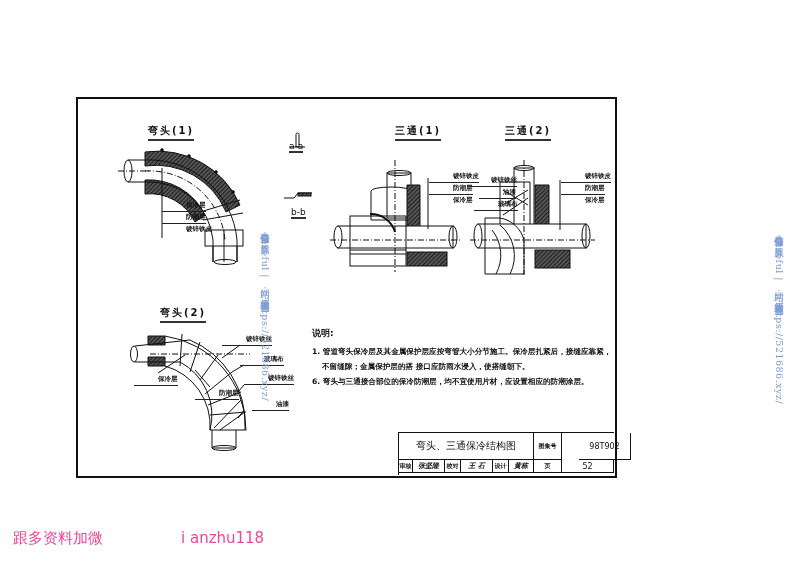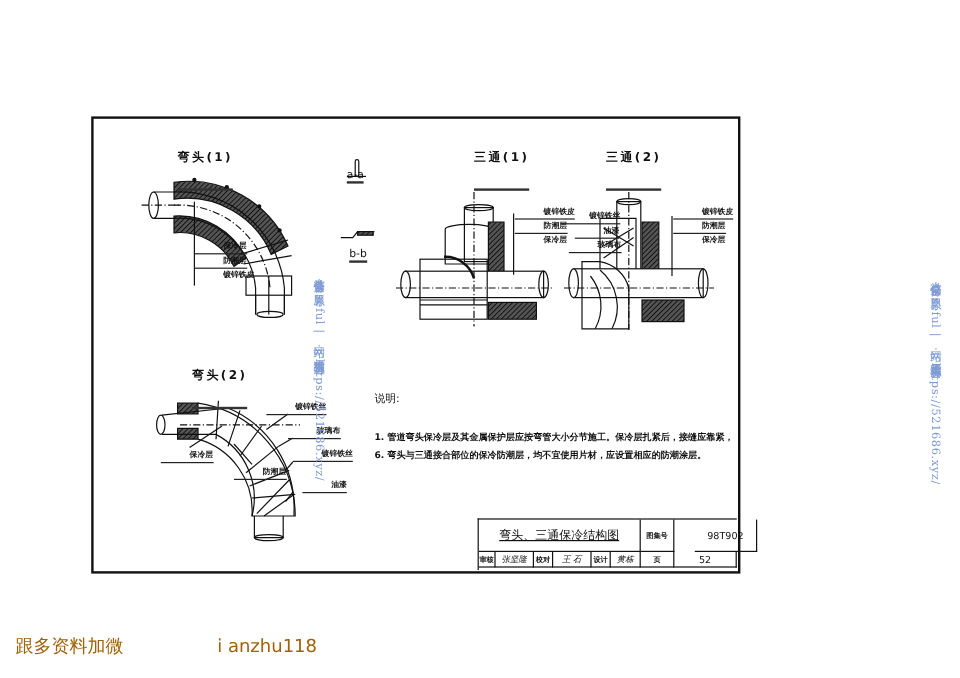--- a/index.html
+++ b/index.html
@@ -5,32 +5,32 @@
     html, body { margin: 0; padding: 0; }
     body {
       width: 800px; height: 565px; background: #ffffff; position: relative; overflow: hidden;
       font-family: "DejaVu Sans", sans-serif; color: #111;
     }
     .frame {
       position: absolute; left: 76px; top: 97px; width: 537px; height: 377px;
       border: 2px solid #111; box-sizing: content-box;
     }
     svg.drawing { position: absolute; left: 0; top: 0; }
-    .title { position: absolute; font-size: 10px; font-weight: bold; letter-spacing: 2px; border-bottom: 2px double #333; padding-bottom: 19px; white-space: nowrap; }
+    .title { position: absolute; font-size: 10px; font-weight: bold; letter-spacing: 2px; border-bottom: 2px double #333; padding-bottom: 1px; white-space: nowrap; }
     .lbl { position: absolute; font-size: 6.5px; font-weight: bold; white-space: nowrap; line-height: 12px; padding-left: 24px; }
     .lbl.u { border-bottom: 1px solid #222; }
     .sec { position: absolute; font-size: 9px; white-space: nowrap; }
     .notes { position: absolute; left: 312px; top: 326px; font-size: 7.6px; line-height: 15px; font-weight: bold; color: #111; }
-    .notes .h { font-size: 9px; font-weight: normal; margin-bottom: 16px; }
+    .notes .h { font-size: 9px; font-weight: bold; margin-bottom: 3px; }
     .notes .ind { padding-left: 10px; }
     .tb { position: absolute; left: 398px; top: 432px; width: 215px; height: 42px; border-top: 1.5px solid #111; border-left: 1.5px solid #111; }
     .tb .cell { position: absolute; box-sizing: border-box; border-right: 1px solid #111; border-bottom: 1px solid #111; display: flex; align-items: center; justify-content: center; font-size: 7px; white-space: nowrap; overflow: hidden; }
     .wm-v { position: absolute; writing-mode: vertical-rl; font-family: "DejaVu Serif", serif; font-size: 9.5px; color: #7d9ad4; letter-spacing: 0.5px; white-space: nowrap; }
-    .promo { position: absolute; top: 529px; font-size: 15px; color: #a16207; white-space: nowrap; }
-    .sig { font-family: "DejaVu Serif", serif; font-style: italic; font-size: 9px; }
+    .promo { position: absolute; top: 529px; font-size: 15px; color: #ec4899; white-space: nowrap; }
+    .sig { font-family: "DejaVu Serif", serif; font-style: italic; font-size: 9px; font-weight: bold; }
   </style>
 </head>
 <body>
 
 <div class="frame"></div>
 
 <svg class="drawing" width="800" height="565">
   <defs>
     <pattern id="hatch" width="3" height="3" patternUnits="userSpaceOnUse" patternTransform="rotate(45)">
       <rect width="3" height="3" fill="#555"></rect>
@@ -164,25 +164,26 @@
 <div class="lbl u" style="left:222px; top:333px;">镀锌铁丝</div>
 <div class="lbl u" style="left:240px; top:353px;">玻璃布</div>
 <div class="lbl u" style="left:244px; top:372px;">镀锌铁丝</div>
 <div class="lbl u" style="left:252px; top:398px;">油漆</div>
 <div class="lbl u" style="left:134px; top:373px;">保冷层</div>
 <div class="lbl u" style="left:195px; top:387px;">防潮层</div>
 
 <div class="notes">
   <div class="h">说明:</div>
   <div>1. 管道弯头保冷层及其金属保护层应按弯管大小分节施工。保冷层扎紧后，接缝应靠紧，</div>
+  <div class="ind">不留缝隙；金属保护层的搭  接口应防雨水浸入，使搭缝朝下。</div>
   <div>6. 弯头与三通接合部位的保冷防潮层，均不宜使用片材，应设置相应的防潮涂层。</div>
 </div>
 
 <div class="tb">
-  <div class="cell" style="left:0; top:0; width:135px; height:27px; font-size:10px;text-decoration:underline;">弯头、三通保冷结构图</div>
+  <div class="cell" style="left:0; top:0; width:135px; height:27px; font-size:10px;">弯头、三通保冷结构图</div>
   <div class="cell" style="left:135px; top:0; width:28px; height:27px; font-size:6px; font-weight:bold;">图集号</div>
   <div class="cell" style="left:180px; top:0; width:52px; height:27px; font-size:8px;">98T902</div>
   <div class="cell" style="left:0; top:27px; width:14px; height:13px; font-size:6px; font-weight:bold;">审核</div>
   <div class="cell sig" style="left:14px; top:27px; width:32px; height:13px;">张坚隆</div>
   <div class="cell" style="left:46px; top:27px; width:16px; height:13px; font-size:6px; font-weight:bold;">校对</div>
   <div class="cell sig" style="left:62px; top:27px; width:32px; height:13px;">王 石</div>
   <div class="cell" style="left:94px; top:27px; width:16px; height:13px; font-size:6px; font-weight:bold;">设计</div>
   <div class="cell sig" style="left:110px; top:27px; width:25px; height:13px;">黄栋</div>
   <div class="cell" style="left:135px; top:27px; width:28px; height:13px; font-size:6px; font-weight:bold;">页</div>
   <div class="cell" style="left:163px; top:27px; width:52px; height:13px; font-size:8px;">52</div>

